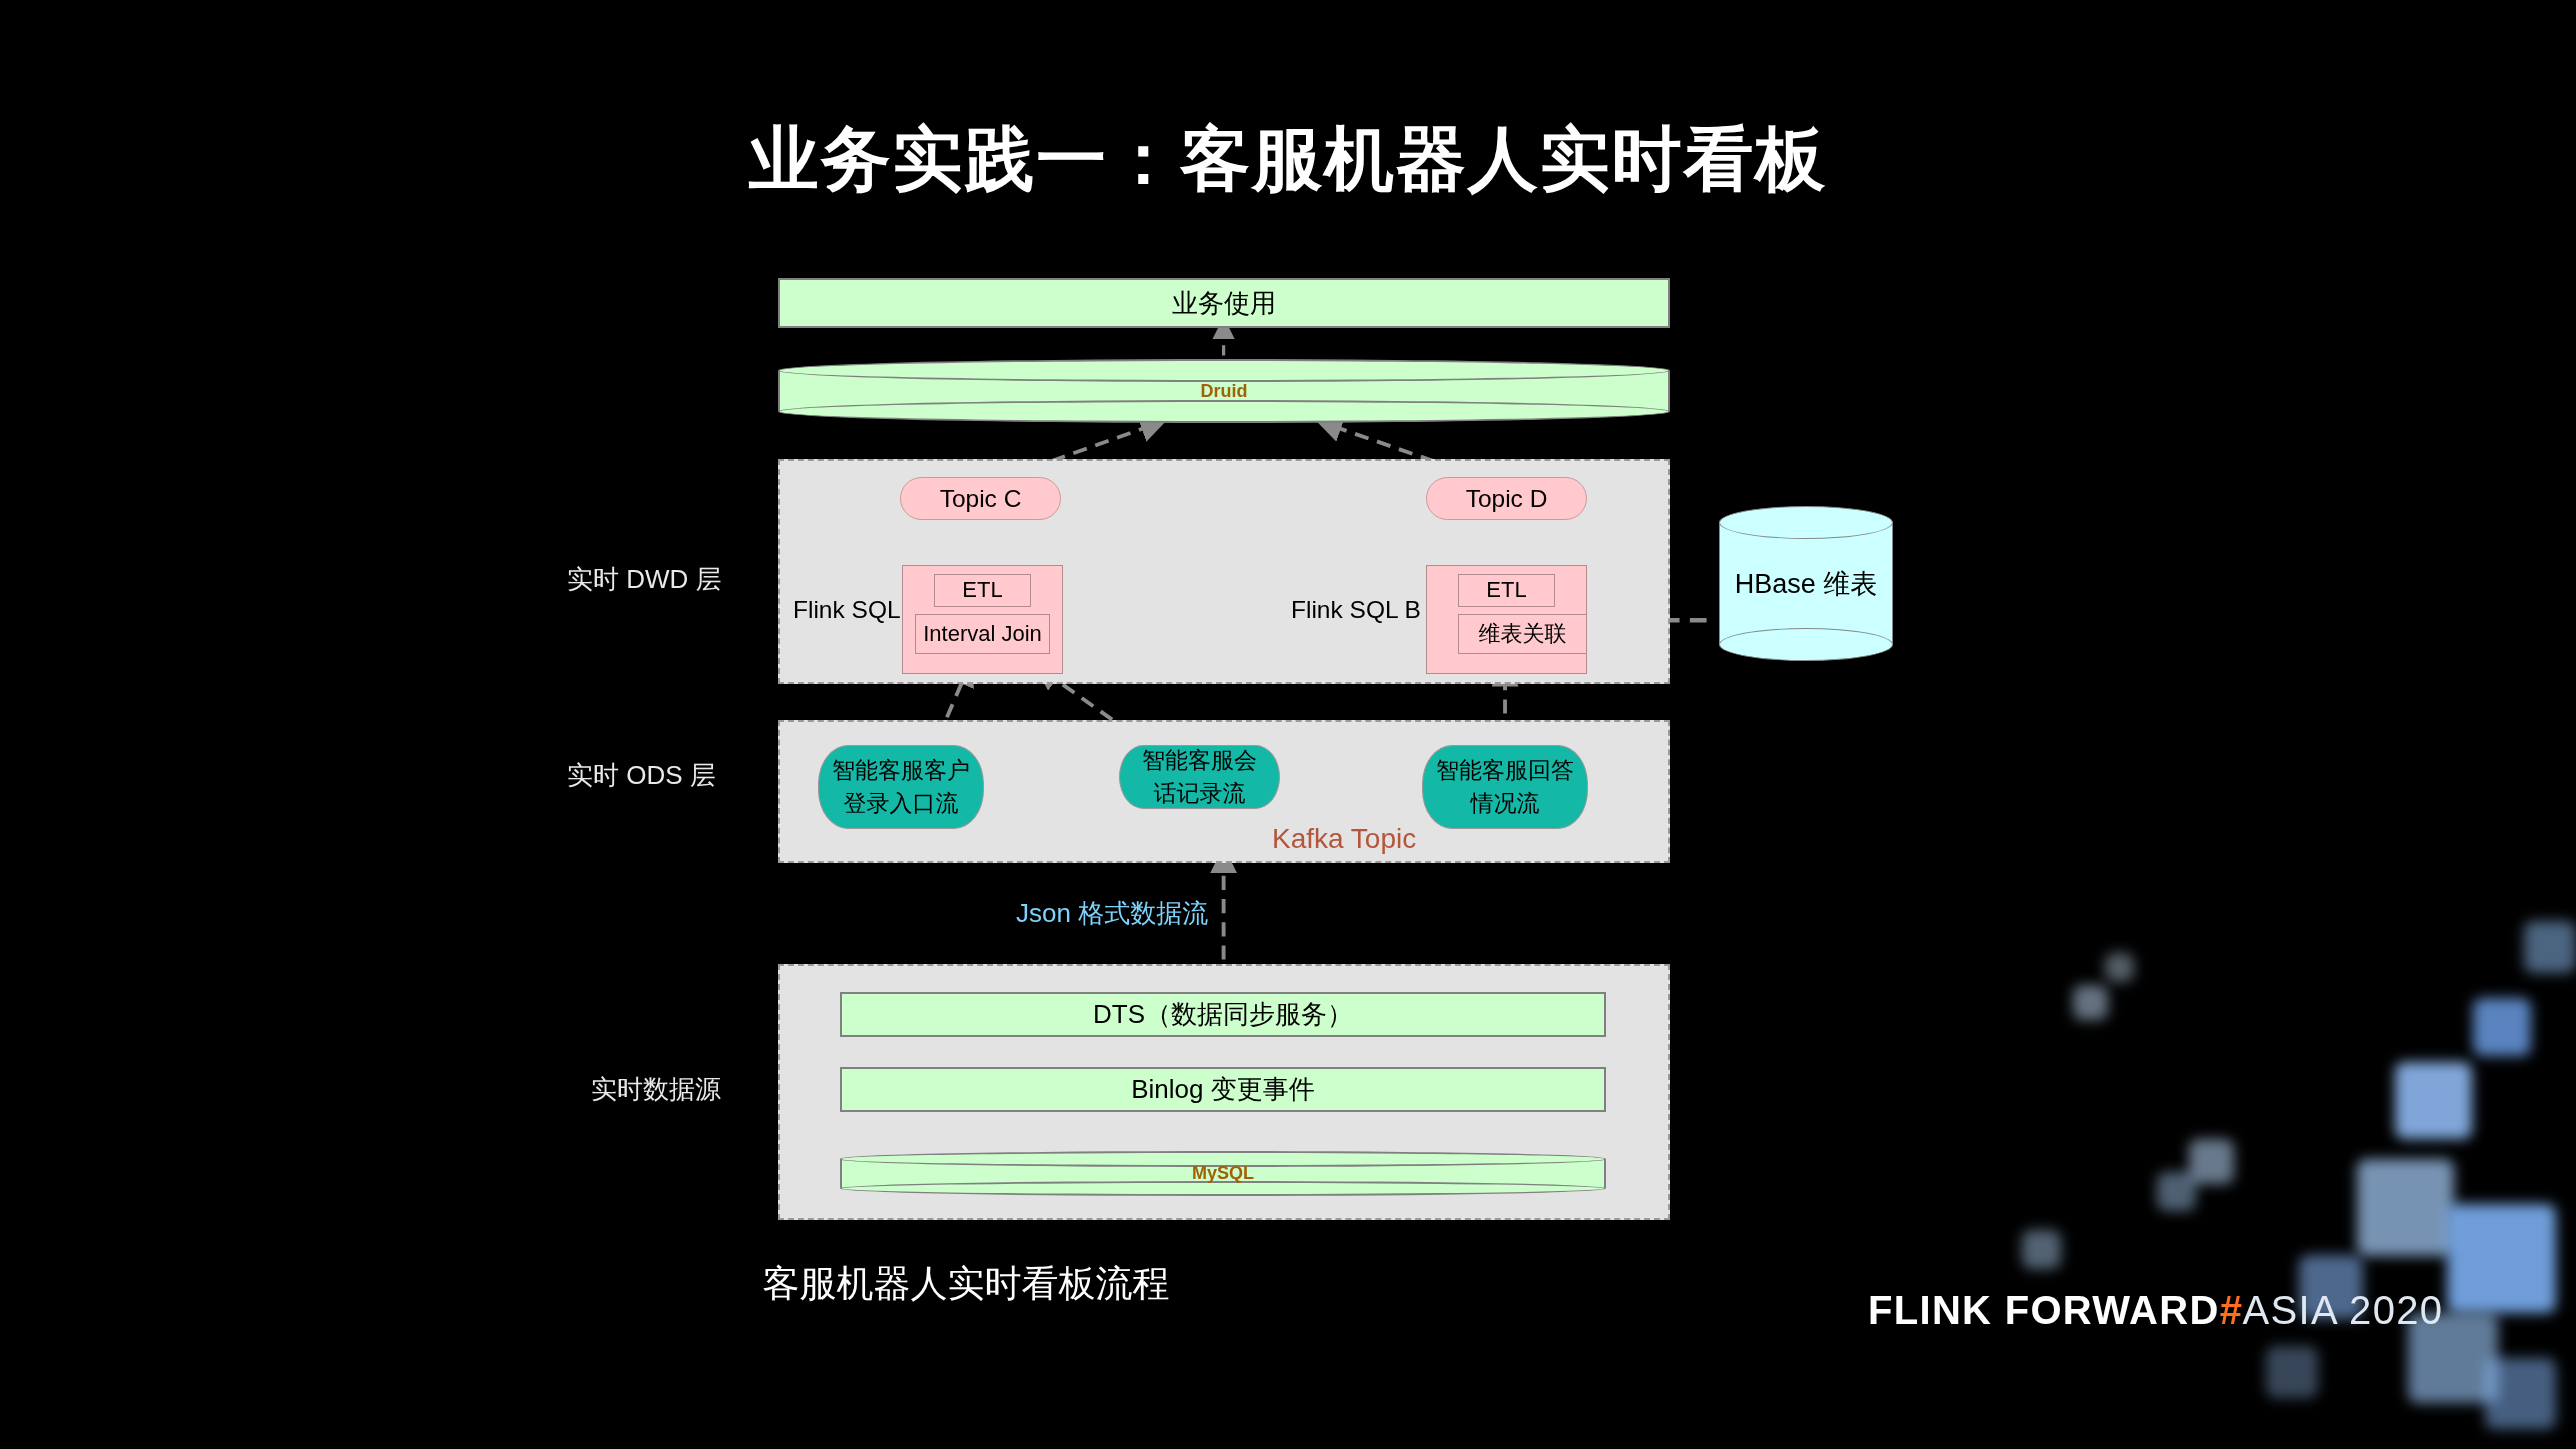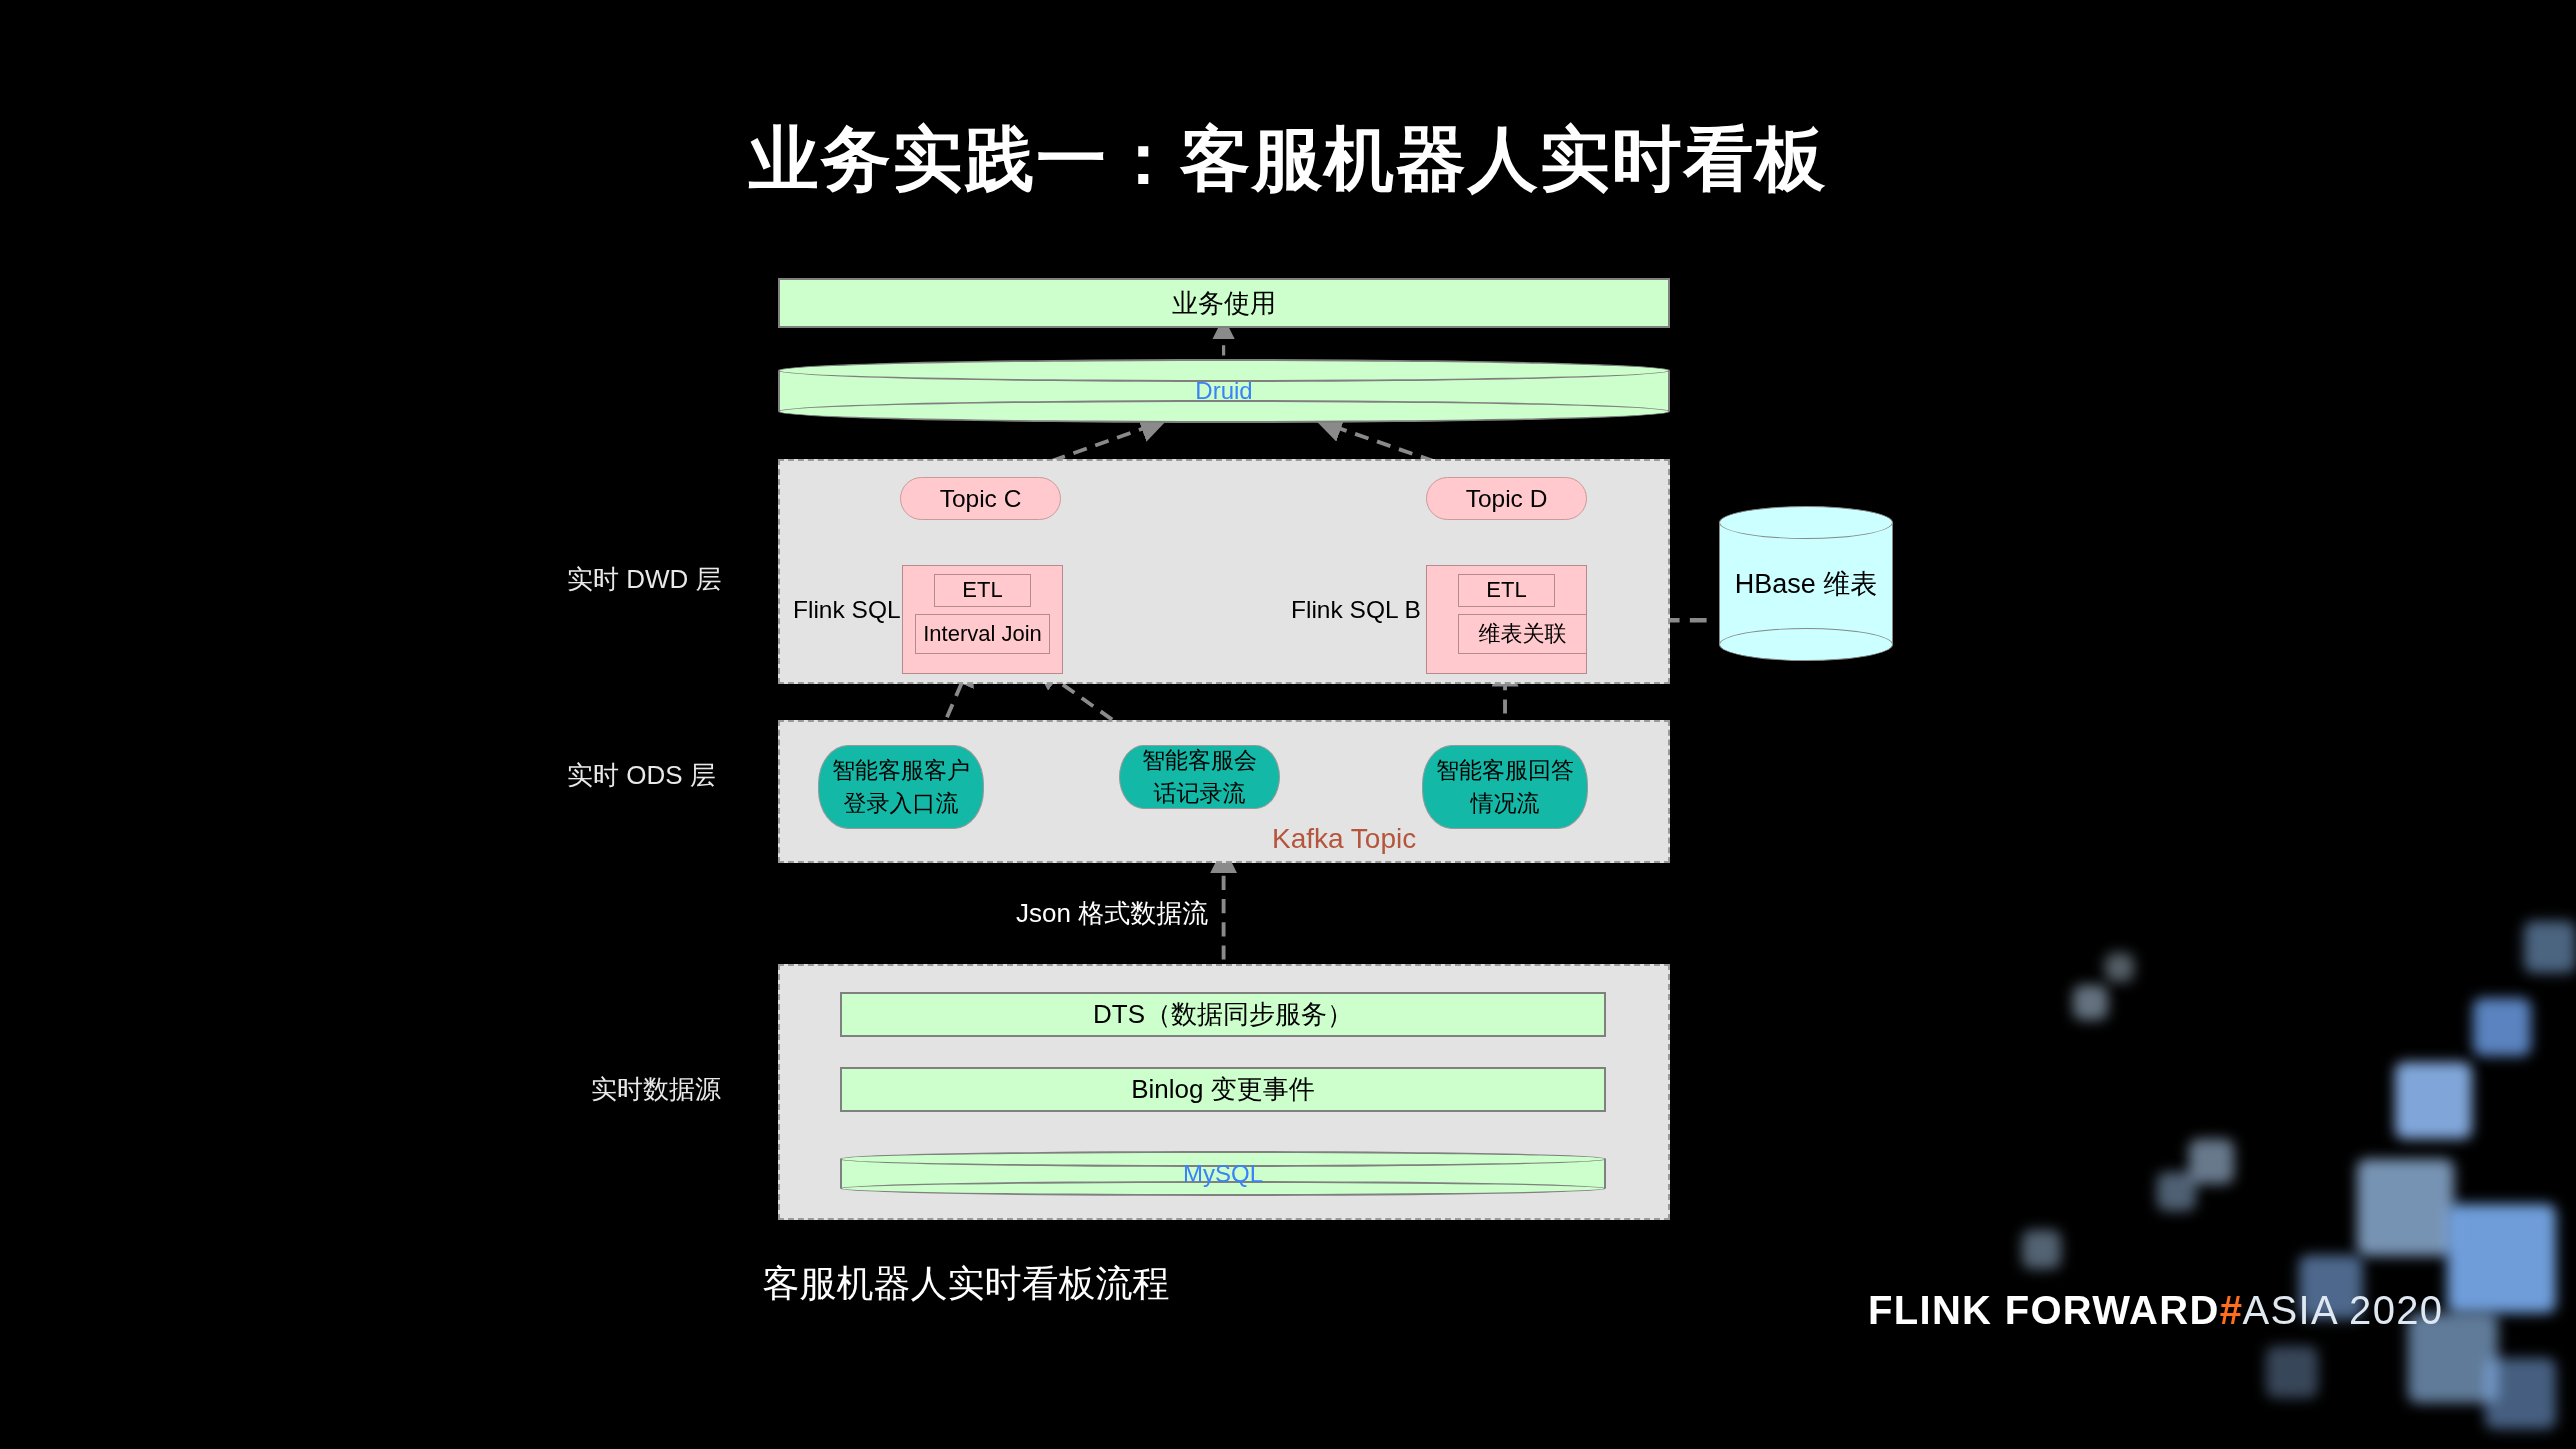--- a/index.html
+++ b/index.html
@@ -57,21 +57,21 @@
   }
   .cyl .top, .cyl .bot {
     position: absolute; left: 0; right: 0; height: 23px;
     border: 2.6px solid #808080; border-radius: 50%; background: #ccffcc;
   }
   .cyl .top { top: 0; }
   .cyl .bot { bottom: 0; }
   .cyl .lbl {
     position: absolute; left: 0; right: 0; top: 0; bottom: 0;
     display: flex; align-items: center; justify-content: center;
-    color: #3b82f6; font-size: 24px; z-index: 3;
+    color: #a16207; font-size: 18px; z-index: 3; font-weight: bold;
   }
 
   .pill {
     position: absolute; background: #ffc9cd; border: 1.9px solid #c99; border-radius: 643px;
     display: flex; align-items: center; justify-content: center;
     color: #000; font-size: 24.5px; white-space: nowrap;
   }
   .sqlbox {
     position: absolute; background: #ffc9cd; border: 1.9px solid #b38b8f;
     display: flex; flex-direction: column; align-items: center; gap: 7.7px; padding: 7.7px 9px;
@@ -91,21 +91,21 @@
   }
   .kafka-tag { position: absolute; color: #b5553b; font-size: 28px; white-space: nowrap; }
 
   .hbase-cyl { position: absolute; }
   .hbase-cyl .body { position: absolute; left: 0; right: 0; top: 16.7px; bottom: 16.7px; background: #ccffff; border-left: 1.9px solid #888; border-right: 1.9px solid #888; }
   .hbase-cyl .top, .hbase-cyl .bot { position: absolute; left: 0; right: 0; height: 33px; border: 1.9px solid #888; border-radius: 50%; background: #ccffff; }
   .hbase-cyl .top { top: 0; }
   .hbase-cyl .bot { bottom: 0; }
   .hbase-cyl .lbl { position: absolute; inset: 0; display: flex; align-items: center; justify-content: center; color: #000; font-size: 27px; white-space: nowrap; z-index: 3; }
 
-  .flow-note { position: absolute; color: #ffffff; font-size: 26px; white-space: nowrap; }
+  .flow-note { position: absolute; color: #7dd3fc; font-size: 26px; white-space: nowrap; }
 
   svg.arrows { position: absolute; left: 0; top: 0; width: 2576px; height: 1449px; pointer-events: none; }
 </style>
 </head>
 <body>
 
 <div id="stage">
 
   <div class="bg-cubes">
     <div class="glow" style="left:399px;top:193px;width:77px;height:77px;background:rgba(150,195,255,0.85);"></div>

